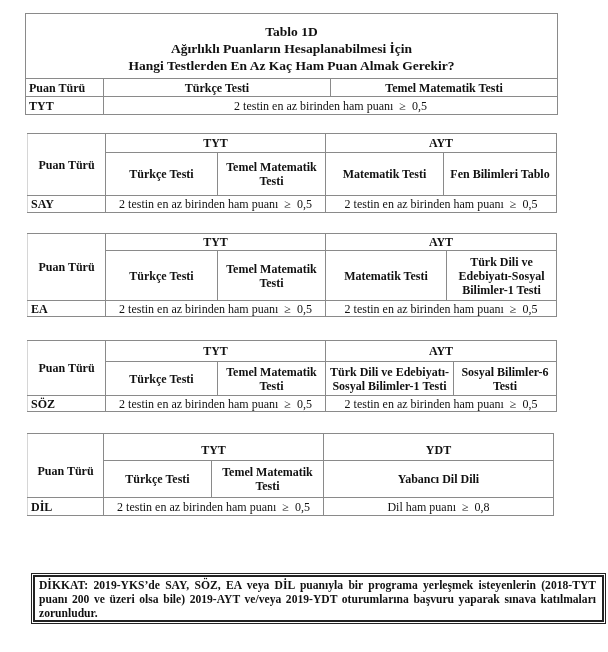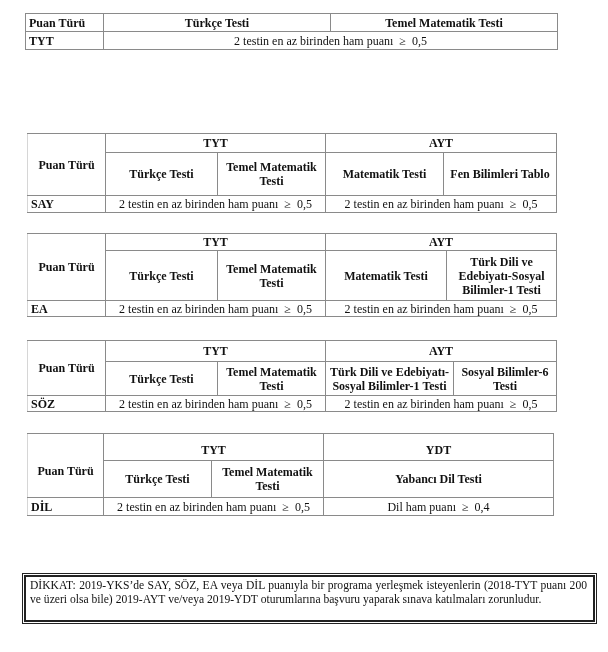--- a/index.html
+++ b/index.html
@@ -6,35 +6,42 @@
   body { width: 608px; height: 652px; position: relative; overflow: hidden;
          font-family: "Liberation Serif", "DejaVu Serif", serif; color: #111; }
   table { position: absolute; border-collapse: collapse; table-layout: fixed; }
   td, th { border: 1px solid #8a8a8a; padding: 0 3px; font-size: 12px; line-height: 14px; }
   .b { font-weight: bold; }
   .c { text-align: center; }
   .l { text-align: left; }
   .title-cell { font-weight: bold; font-size: 13.5px; line-height: 17px; text-align: center; padding-top: 9px; padding-bottom: 4px; }
   .noleft { border-left: 1px solid #d6d6d6; }
   .val { font-weight: normal; }
-  .notice { position: absolute; left: 22px; top: 573px; width: 575px; height: 51px;
+  .notice { position: absolute; left: 31px; top: 573px; width: 575px; height: 51px;
             border: 3px double #222; box-sizing: border-box; padding: 3px 7px 0 5px;
-            font-weight: normal; font-size: 11.6px; line-height: 14px; text-align: justify; color: #111;
+            font-weight: bold; font-size: 11.6px; line-height: 14px; text-align: justify; color: #111;
             box-shadow: 0 0 0 1px #222 inset; }
 </style>
 </head>
 <body>
 
 <table style="left:25px; top:13px; width:532px;">
   <colgroup>
       <col style="width:78px">
       <col style="width:227px">
       <col style="width:227px">
     </colgroup>
   <tbody>
+      <tr style="height:57px">
+    <td colspan="3" class="title-cell">
+      <div>Tablo 1D</div>
+      <div>Ağırlıklı Puanların Hesaplanabilmesi İçin</div>
+      <div>Hangi Testlerden En Az Kaç Ham Puan Almak Gerekir?</div>
+    </td>
+  </tr>
   <tr style="height:18px">
     <td class="b l">Puan Türü</td>
     <td class="b c">Türkçe Testi</td>
     <td class="b c">Temel Matematik Testi</td>
   </tr>
   <tr style="height:18px">
     <td class="b l">TYT</td>
     <td colspan="2" class="c val" style="white-space:pre;">2 testin en az birinden ham puanı  ≥  0,5</td>
   </tr>
 </tbody>
@@ -133,25 +140,25 @@
     </colgroup>
   <tbody>
       <tr style="height:27px">
     <td rowspan="2" class="b c noleft" style="vertical-align:middle; padding-top:10px;">Puan Türü</td>
     <td colspan="2" class="b c" style="vertical-align:bottom; padding-bottom:3px;">TYT</td>
     <td class="b c" style="vertical-align:bottom; padding-bottom:3px;">YDT</td>
   </tr>
   <tr style="height:37px">
     <td class="b c">Türkçe Testi</td>
     <td class="b c">Temel Matematik Testi</td>
-    <td class="b c">Yabancı Dil Testi</td>
+    <td class="b c">Yabancı Dil Dili</td>
   </tr>
   <tr style="height:18px">
     <td class="b l noleft">DİL</td>
     <td colspan="2" class="c val" style="white-space:pre;">2 testin en az birinden ham puanı  ≥  0,5</td>
-    <td class="c val" style="white-space:pre;">Dil ham puanı  ≥  0,4</td>
+    <td class="c val" style="white-space:pre;">Dil ham puanı  ≥  0,8</td>
   </tr>
 </tbody>
   </table>
 
 <div class="notice">
   <span>DİKKAT: 2019-YKS’de SAY, SÖZ, EA veya DİL puanıyla bir programa yerleşmek isteyenlerin (2018-TYT puanı 200 ve üzeri olsa bile) 2019-AYT ve/veya 2019-YDT oturumlarına başvuru yaparak sınava katılmaları zorunludur.</span>
 </div>
 
 </body></html>

